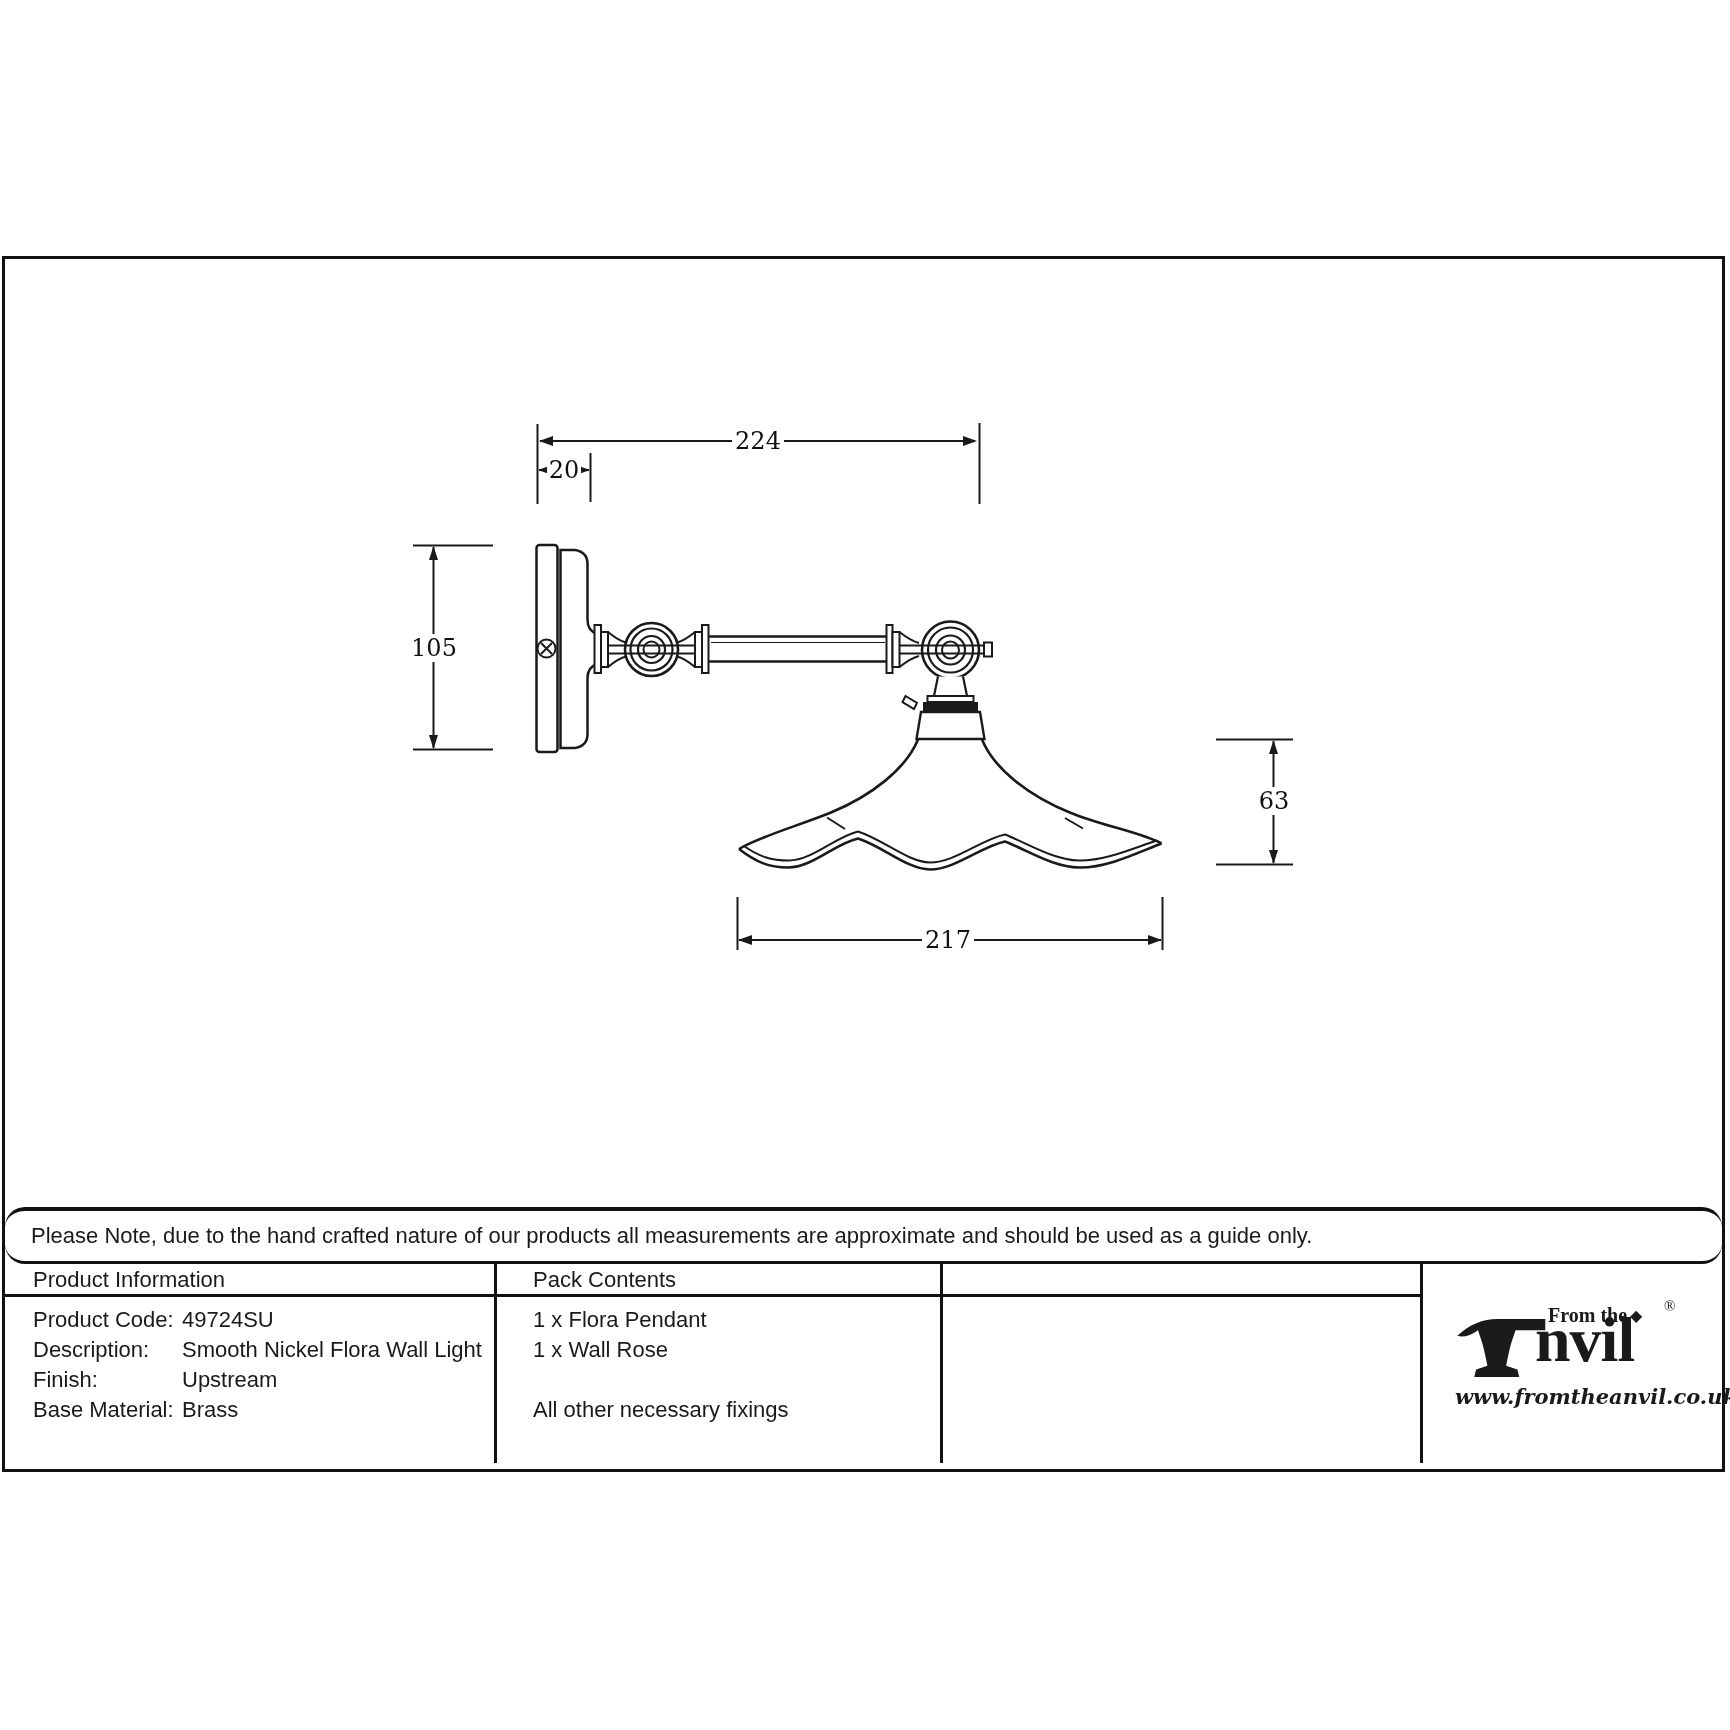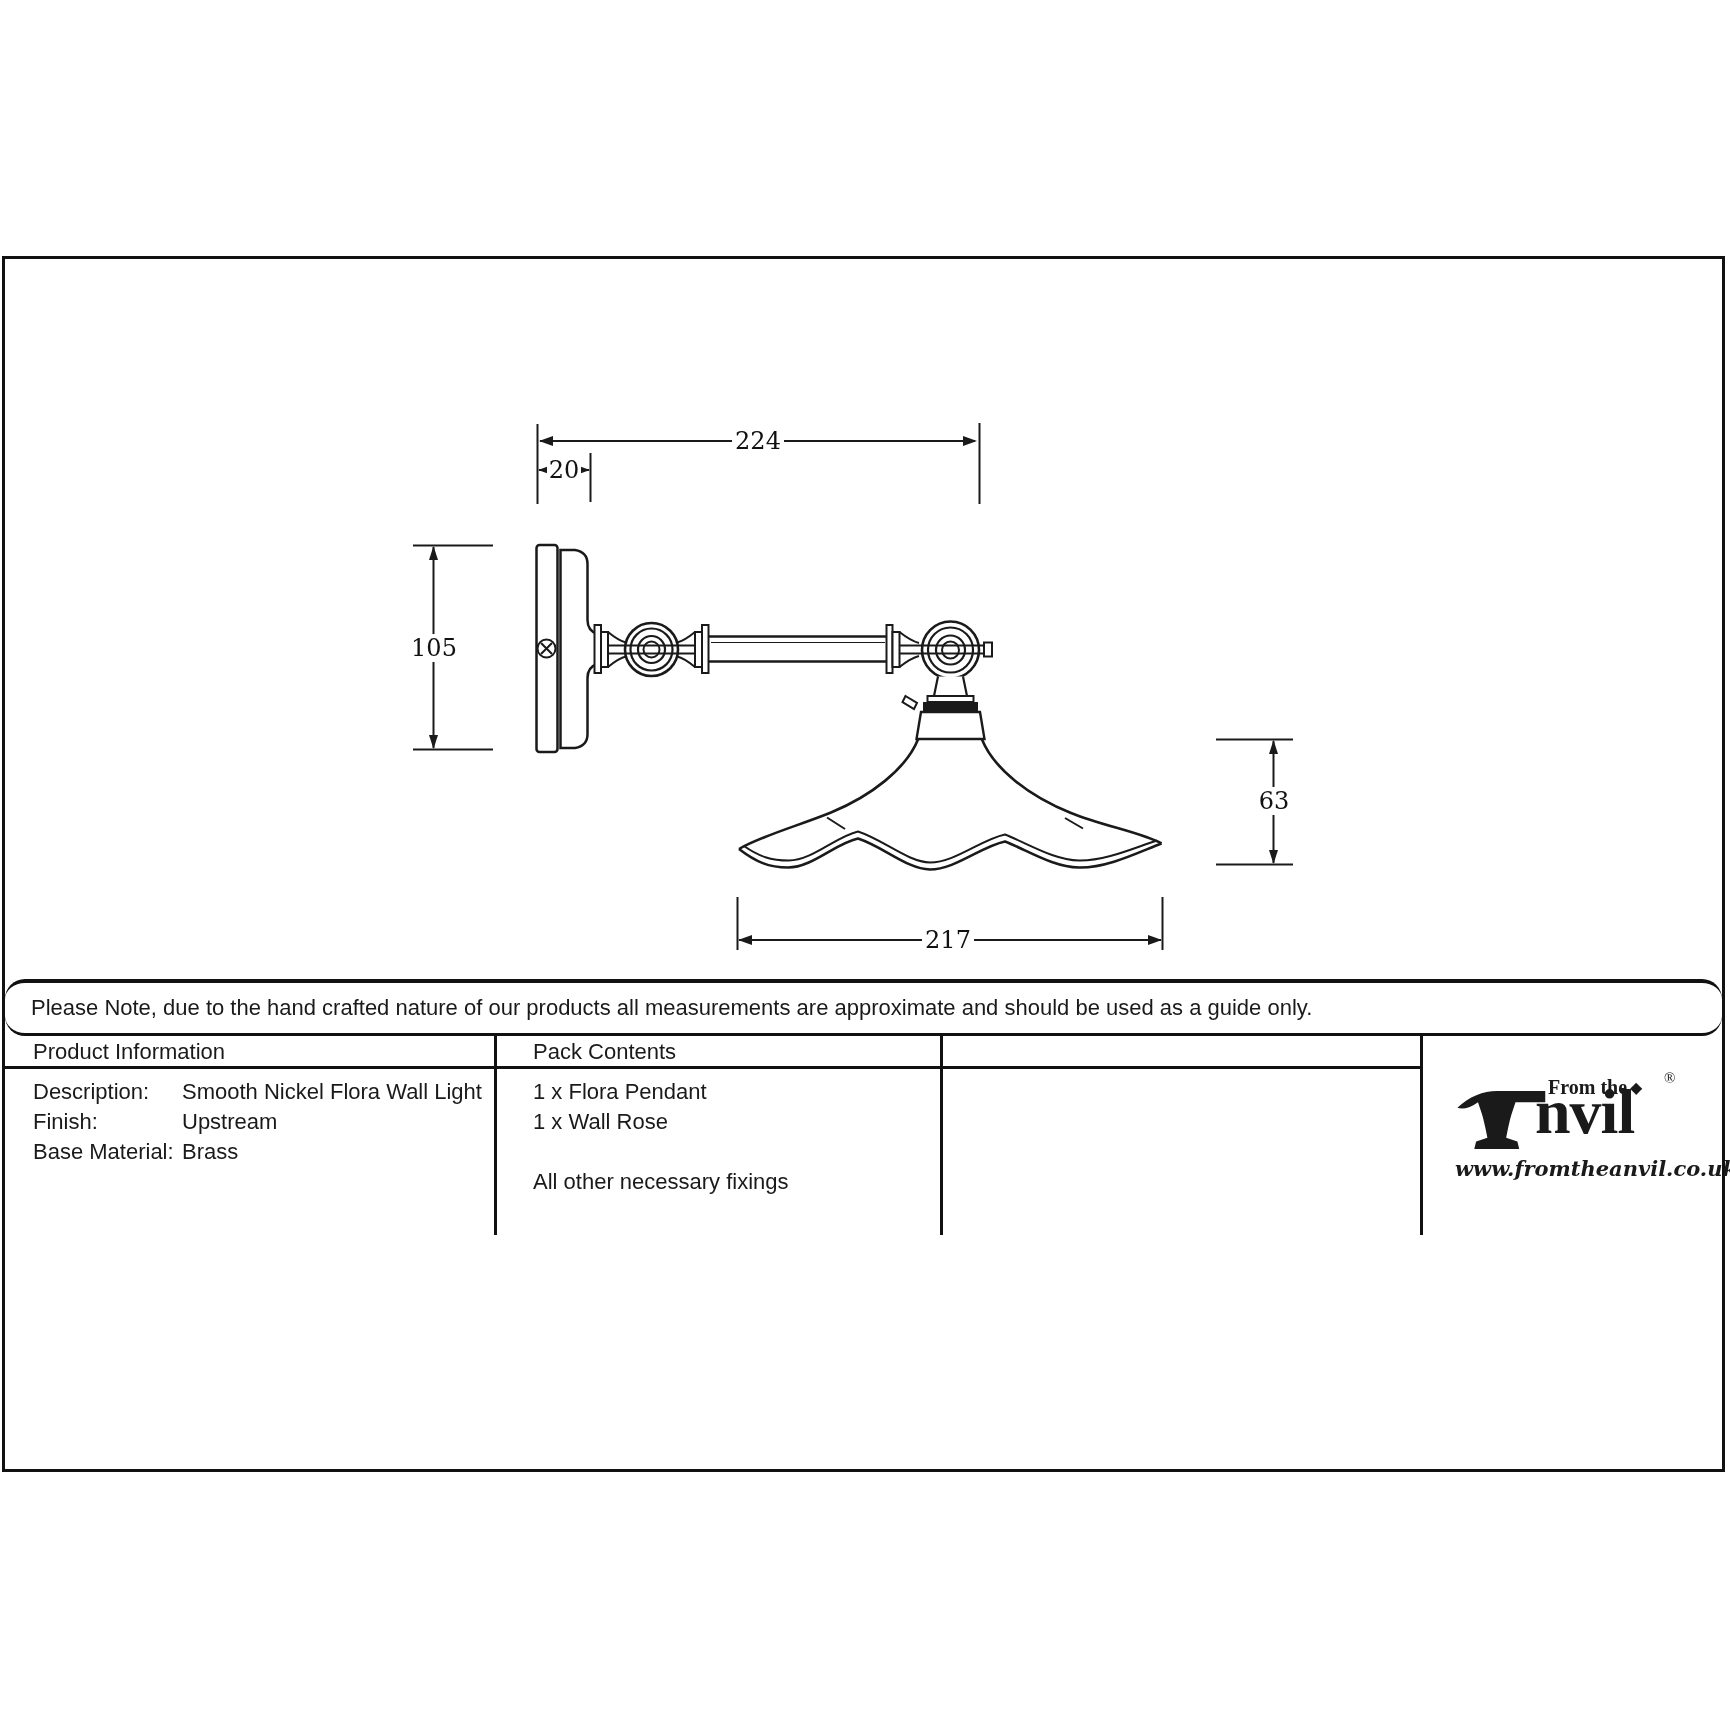--- a/index.html
+++ b/index.html
@@ -1,19 +1,19 @@
 <!DOCTYPE html>
 <html><head>
 <meta charset="utf-8">
 <style>
   html,body{margin:0;padding:0;background:#fff;}
   .page{position:relative;width:1730px;height:1730px;background:#fff;overflow:hidden;
         font-family:"Liberation Sans",sans-serif;color:#1a1a1a;}
   .sheet{position:absolute;left:2px;top:256px;width:1717px;height:1210px;border:3px solid #111;background:#fff;}
-  .drawing-area{position:relative;width:1711px;height:720px;background:#fff;}
+  .drawing-area{position:relative;width:1711px;height:948px;background:#fff;}
   .drawing-area svg{position:absolute;left:0;top:0;}
   .note-bar{height:50px;border-top:4px solid #111;border-bottom:3px solid #111;
             line-height:50px;padding-left:26px;font-size:22px;border-radius:20px;}
   .info-table{display:grid;grid-template-columns:492px 446px 480px 1fr;grid-template-rows:33px 1fr;height:199px;}
   .cell{box-sizing:border-box;background:#fff;}
   .hcell{border-right:3px solid #111;border-bottom:3px solid #111;font-size:22px;line-height:31px;}
   .ccell{border-right:3px solid #111;}
   .pad1{padding-left:28px;} .pad2{padding-left:36px;}
   .prod-row{line-height:30px;font-size:22px;white-space:nowrap;}
   .prod-row:first-child{margin-top:8px;}
@@ -178,20 +178,23 @@
           <span class="from-the">From the</span>
           <span class="diamond">◆</span>
           <span class="brand-suffix">nvil</span>
           <span class="registered">®</span>
           <div class="logo-url">www.fromtheanvil.co.uk</div>
         </div>
       </div>
 
       <div class="cell ccell pad1">
         <div class="prod-row">
+          <span class="prod-label">Product Code:</span><span>49724SU</span>
+        </div>
+        <div class="prod-row">
           <span class="prod-label">Description:</span><span>Smooth Nickel Flora Wall Light</span>
         </div>
         <div class="prod-row">
           <span class="prod-label">Finish:</span><span>Upstream</span>
         </div>
         <div class="prod-row">
           <span class="prod-label">Base Material:</span><span>Brass</span>
         </div>
       </div>
 

